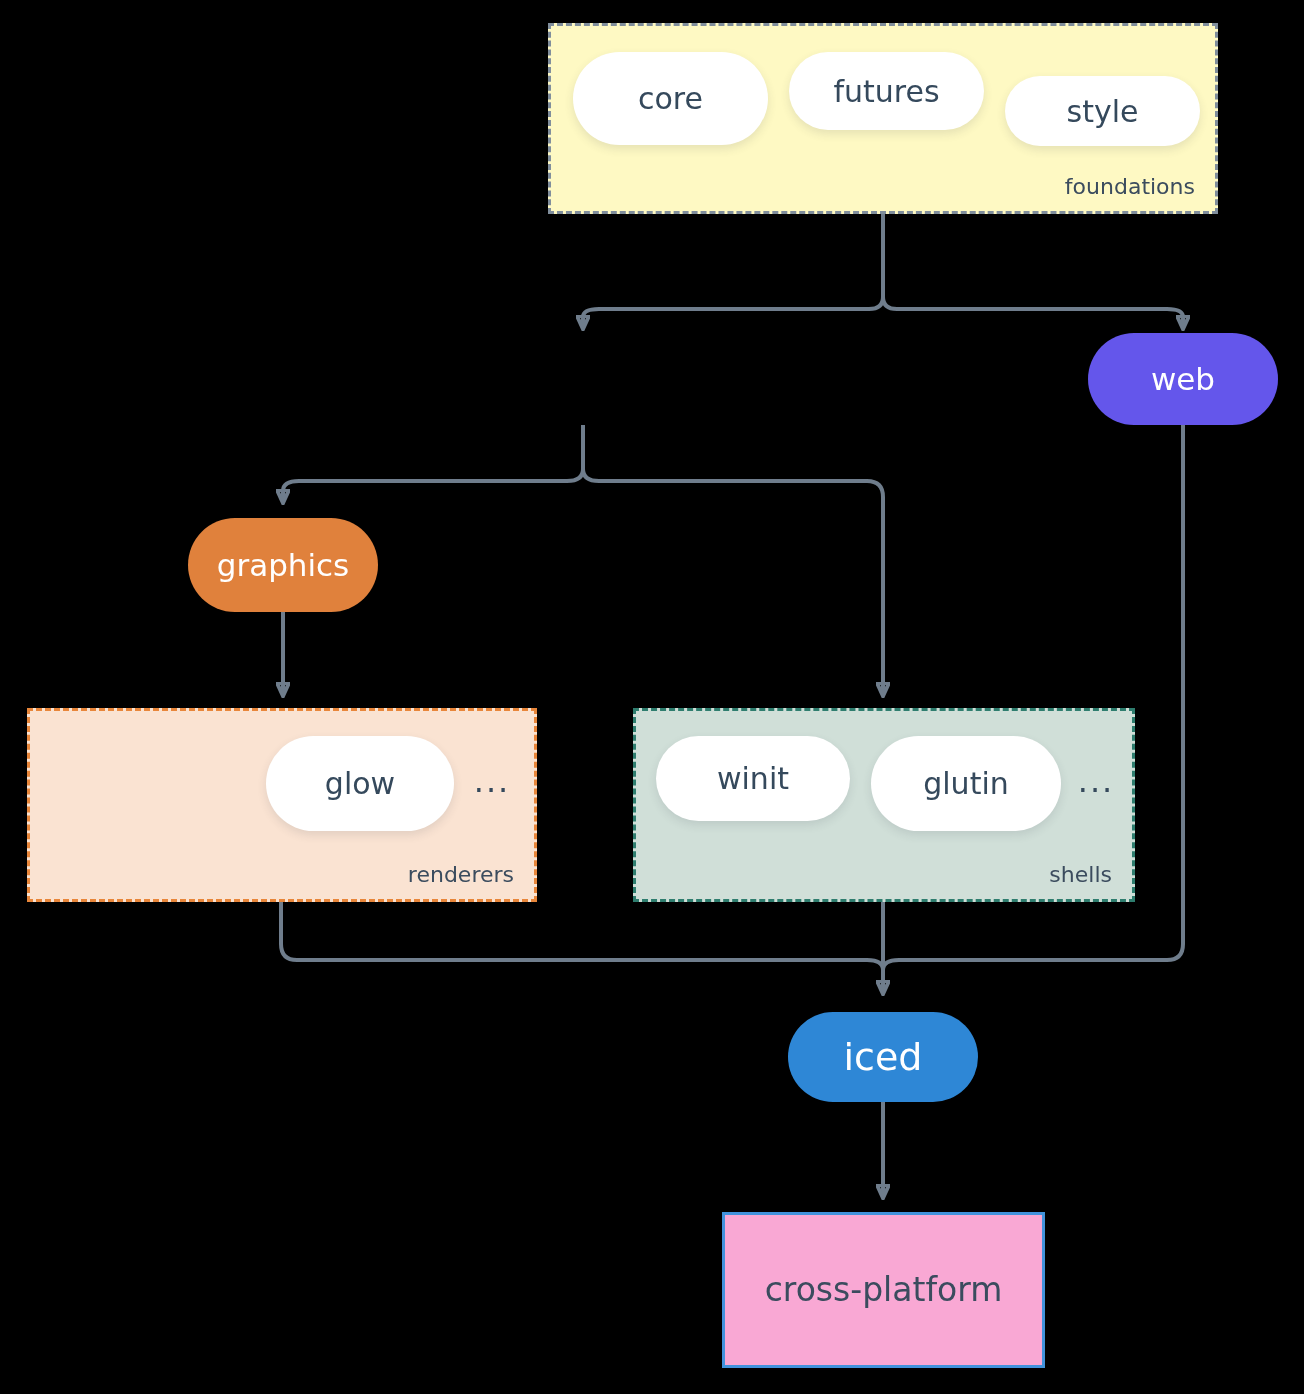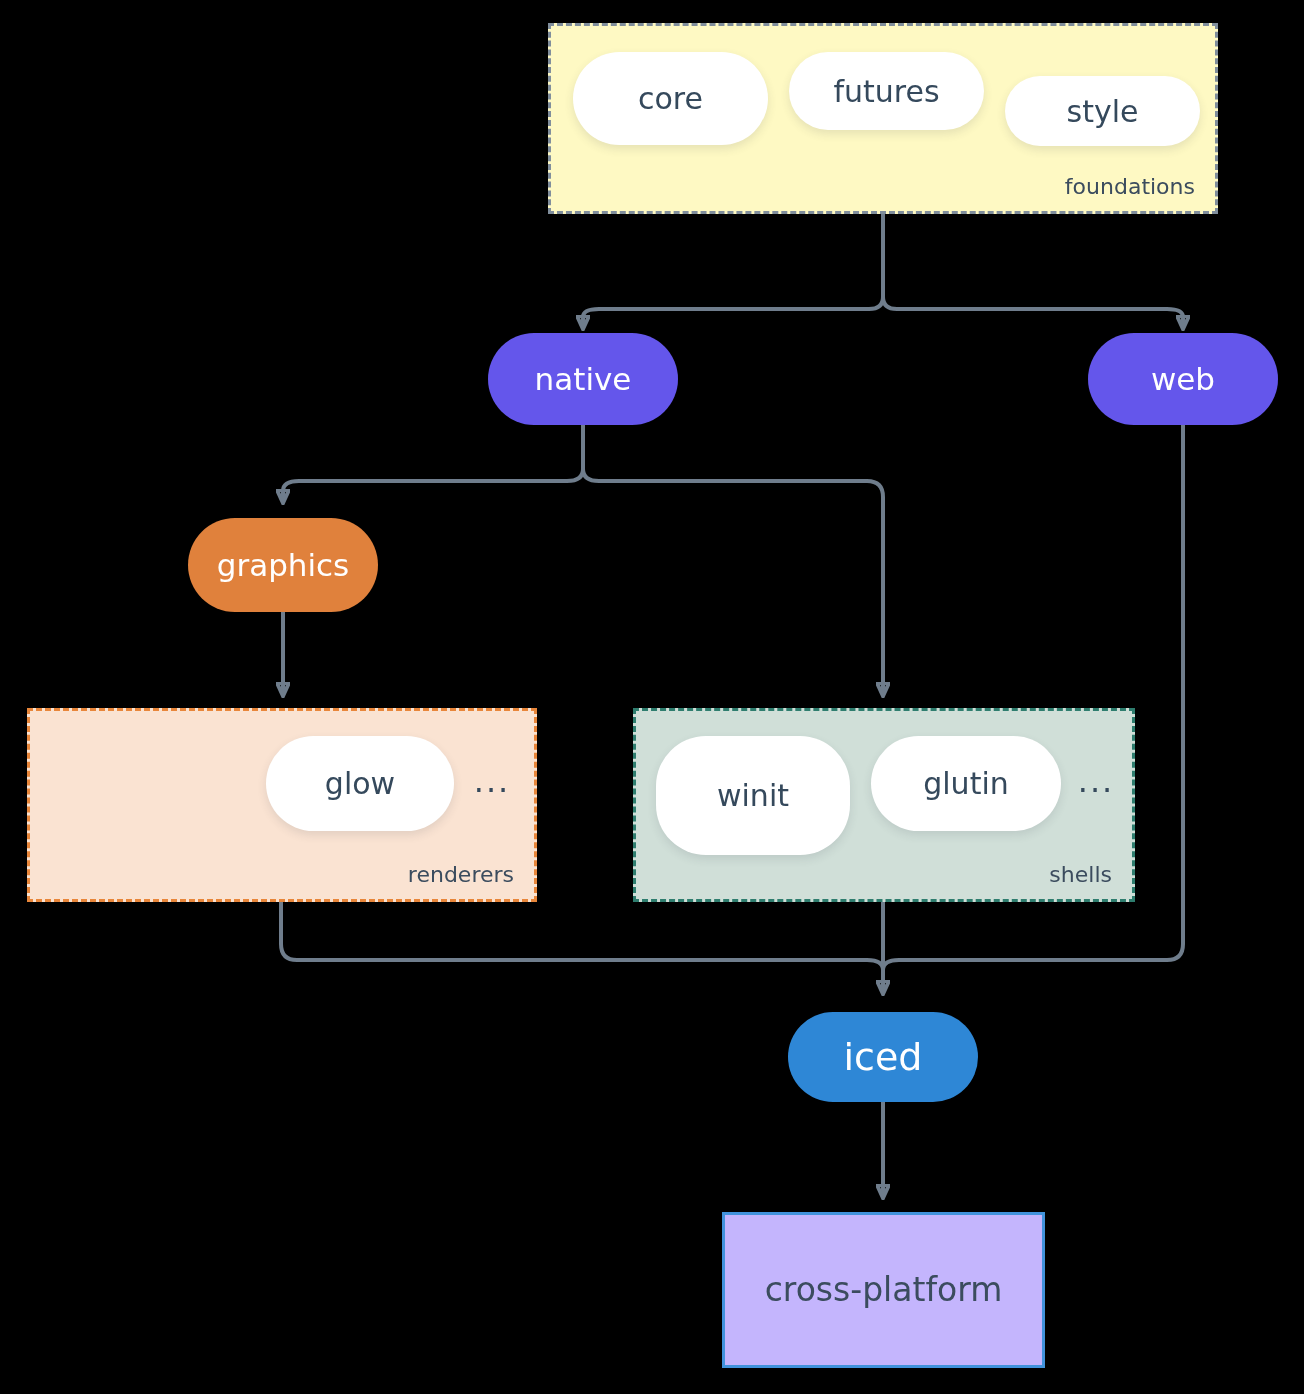--- a/index.html
+++ b/index.html
@@ -22,21 +22,21 @@
   .pill.accent{color:#ffffff;font-size:31px;}
   .pill.purple{background:#6456eb;}
   .pill.orange{background:#e0813c;}
   .pill.blue{background:#2e87d6;}
   .ellipsis{
     position:absolute;color:#35495c;font-size:32px;font-weight:500;
     transform:translate(-50%,-50%);letter-spacing:2px;
   }
   .app-box{
     position:absolute;left:722px;top:1212px;width:323px;height:156px;box-sizing:border-box;
-    background:#c4b5fd;border:3px solid #4193dc;
+    background:#f9a8d4;border:3px solid #4193dc;
     display:flex;flex-direction:column;align-items:center;justify-content:center;
     font-size:33px;color:#3b4c5e;line-height:1.45;
   }
 </style>
 </head>
 <body>
 
 <div class="canvas">
 
   <svg class="edges" viewBox="0 0 1304 1394" xmlns="http://www.w3.org/2000/svg">
@@ -56,33 +56,32 @@
     <path d="M883 1102 V1194" marker-end="url(#arrow)"></path>
   </svg>
 
   <div class="group foundations">
     <div class="pill white" style="left:22px;top:26px;width:195px;height:93px;">core</div>
     <div class="pill white" style="left:238px;top:26px;width:195px;height:78px;">futures</div>
     <div class="pill white" style="left:454px;top:26px;width:195px;height:70px;margin-top:24px;">style</div>
     <div class="group-label">foundations</div>
   </div>
 
-  <div class="pill accent purple" style="left:488px;top:333px;width:190px;height:92px;">native</div>
   <div class="pill accent purple" style="left:1088px;top:333px;width:190px;height:92px;">web</div>
 
   <div class="pill accent orange" style="left:188px;top:518px;width:190px;height:94px;">graphics</div>
 
   <div class="group renderers">
     <div class="pill white" style="left:236px;top:25px;width:188px;height:95px;">glow</div>
     <div class="ellipsis" style="left:462px;top:70px;">...</div>
     <div class="group-label">renderers</div>
   </div>
 
   <div class="group shells">
-    <div class="pill white" style="left:20px;top:25px;width:194px;height:119px;">winit</div>
+    <div class="pill white" style="left:20px;top:25px;width:194px;height:85px;">winit</div>
     <div class="pill white" style="left:235px;top:25px;width:190px;height:95px;">glutin</div>
     <div class="ellipsis" style="left:460px;top:70px;">...</div>
     <div class="group-label">shells</div>
   </div>
 
   <div class="pill accent blue" style="left:788px;top:1012px;width:190px;height:90px;font-size:38px;">iced</div>
 
   <div class="app-box">
     <span>cross-platform</span>
   </div>

